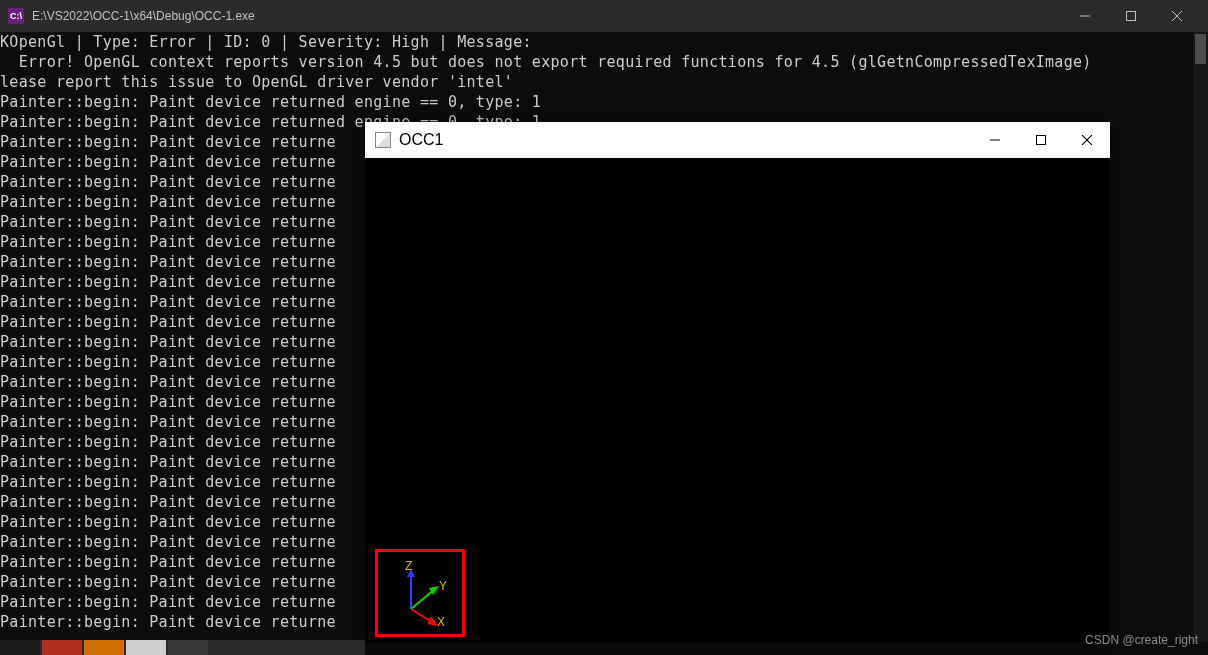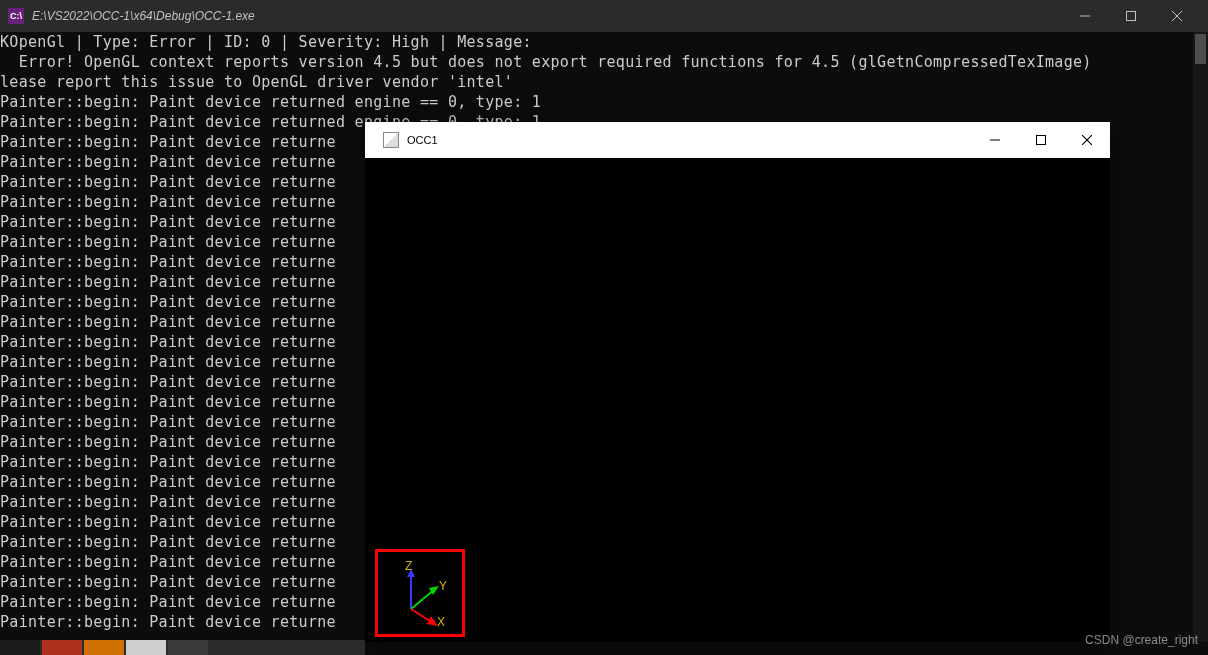--- a/index.html
+++ b/index.html
@@ -32,21 +32,20 @@
       margin-right: 8px;
       display: flex;
       align-items: center;
       justify-content: center;
       color: #fff;
       font-size: 9px;
       font-weight: bold;
     }
     .console-title {
       flex: 1;
-      font-style: italic;
     }
     .console-controls {
       display: flex;
       gap: 0;
     }
     .console-ctrl {
       width: 46px;
       height: 32px;
       display: flex;
       align-items: center;
@@ -89,23 +88,23 @@
       width: 745px;
       height: 520px;
       background: #000;
       box-shadow: 0 4px 20px rgba(0,0,0,0.5);
     }
     .child-titlebar {
       height: 36px;
       background: #ffffff;
       display: flex;
       align-items: center;
-      padding-left: 18px;
+      padding-left: 10px;
       font-family: "Segoe UI", sans-serif;
-      font-size: 11px;
+      font-size: 16px;
       color: #000;
     }
     .child-icon {
       width: 16px;
       height: 16px;
       border: 1px solid #888;
       margin-right: 8px;
       background: linear-gradient(135deg, #fff 50%, #ddd 50%);
     }
     .child-title {

